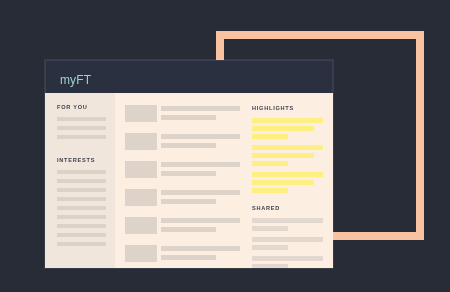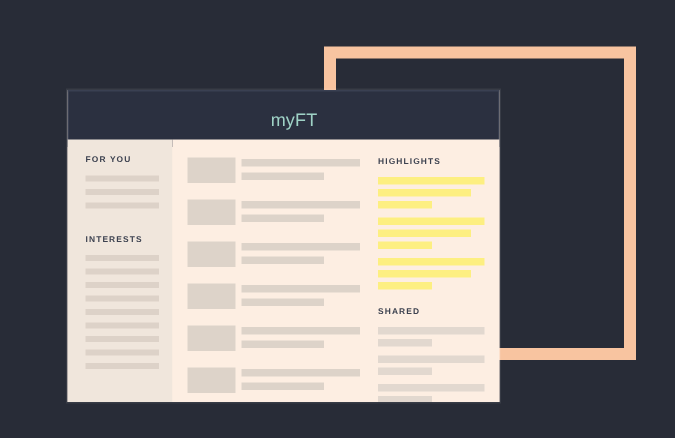--- a/index.html
+++ b/index.html
@@ -47,21 +47,20 @@
 
   #window-header {
     height: 38px;
     background: #2b3040;
     border: 1px solid #3a4052;
     border-bottom: none;
     box-sizing: border-box;
     display: flex;
     align-items: center;
     padding-left: 14px;
-    justify-content: center;
   }
   #brand-logo {
     color: #9fd2c6;
     font-size: 12px;
     letter-spacing: 0.1px;
   }
 
   #window-body {
     position: absolute;
     top: 33px;

